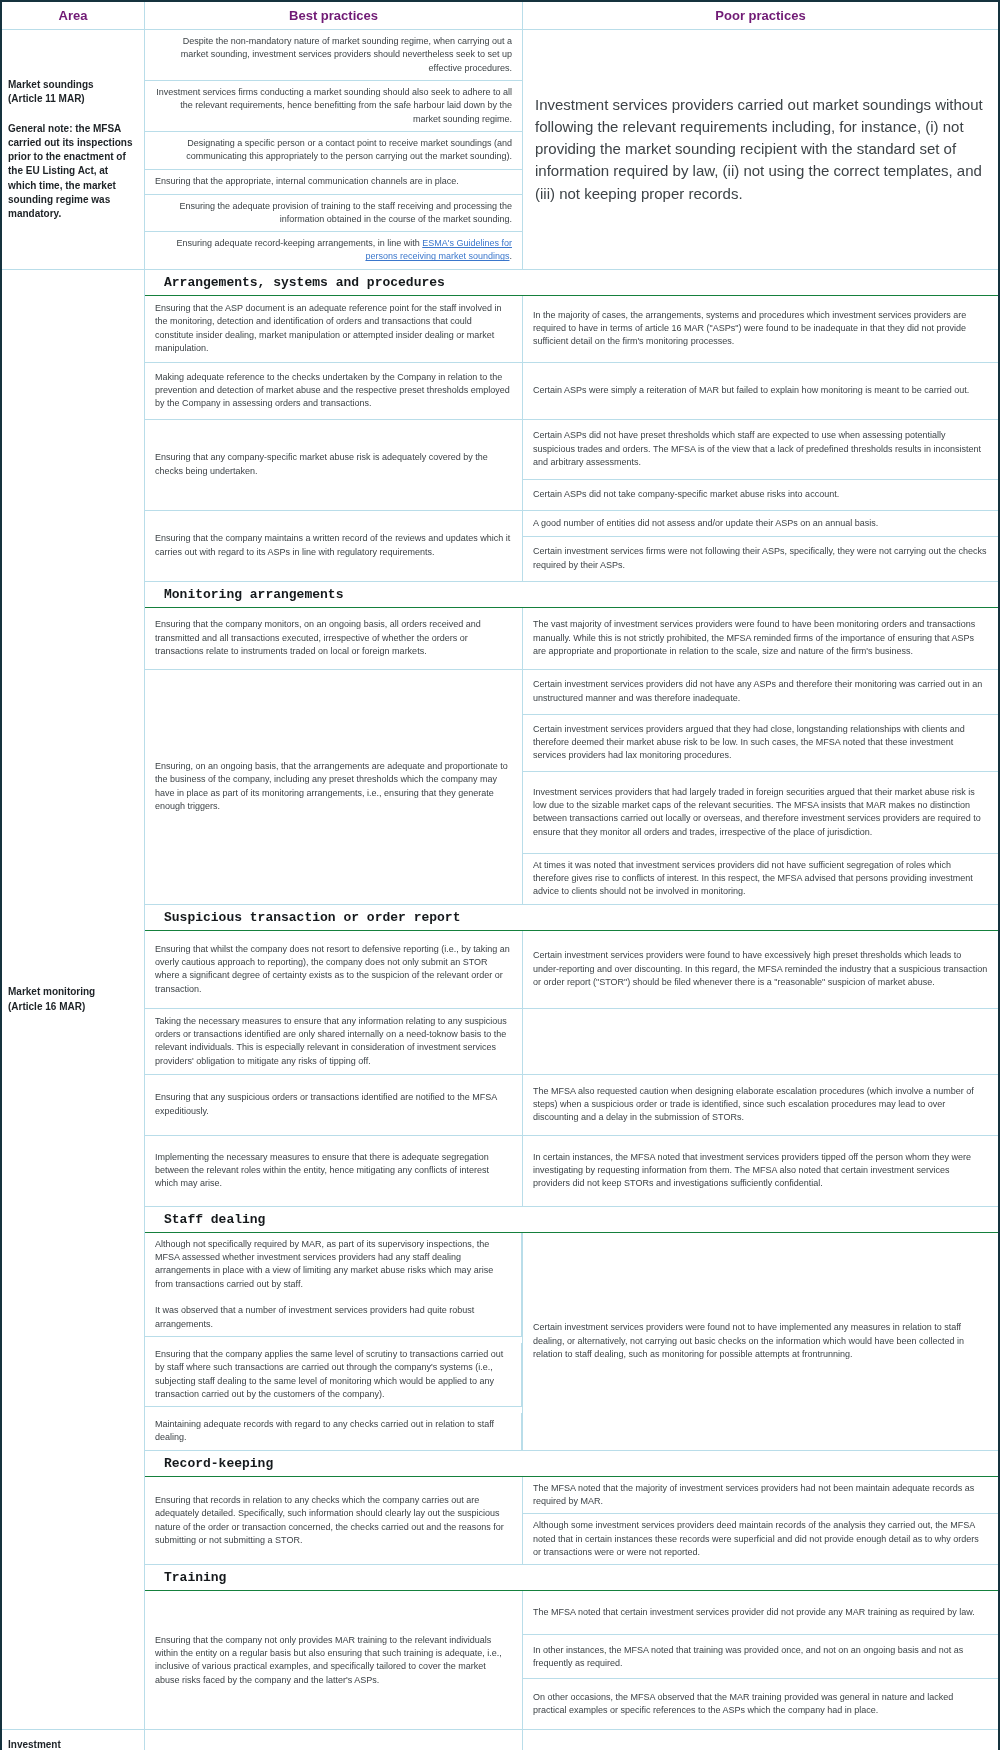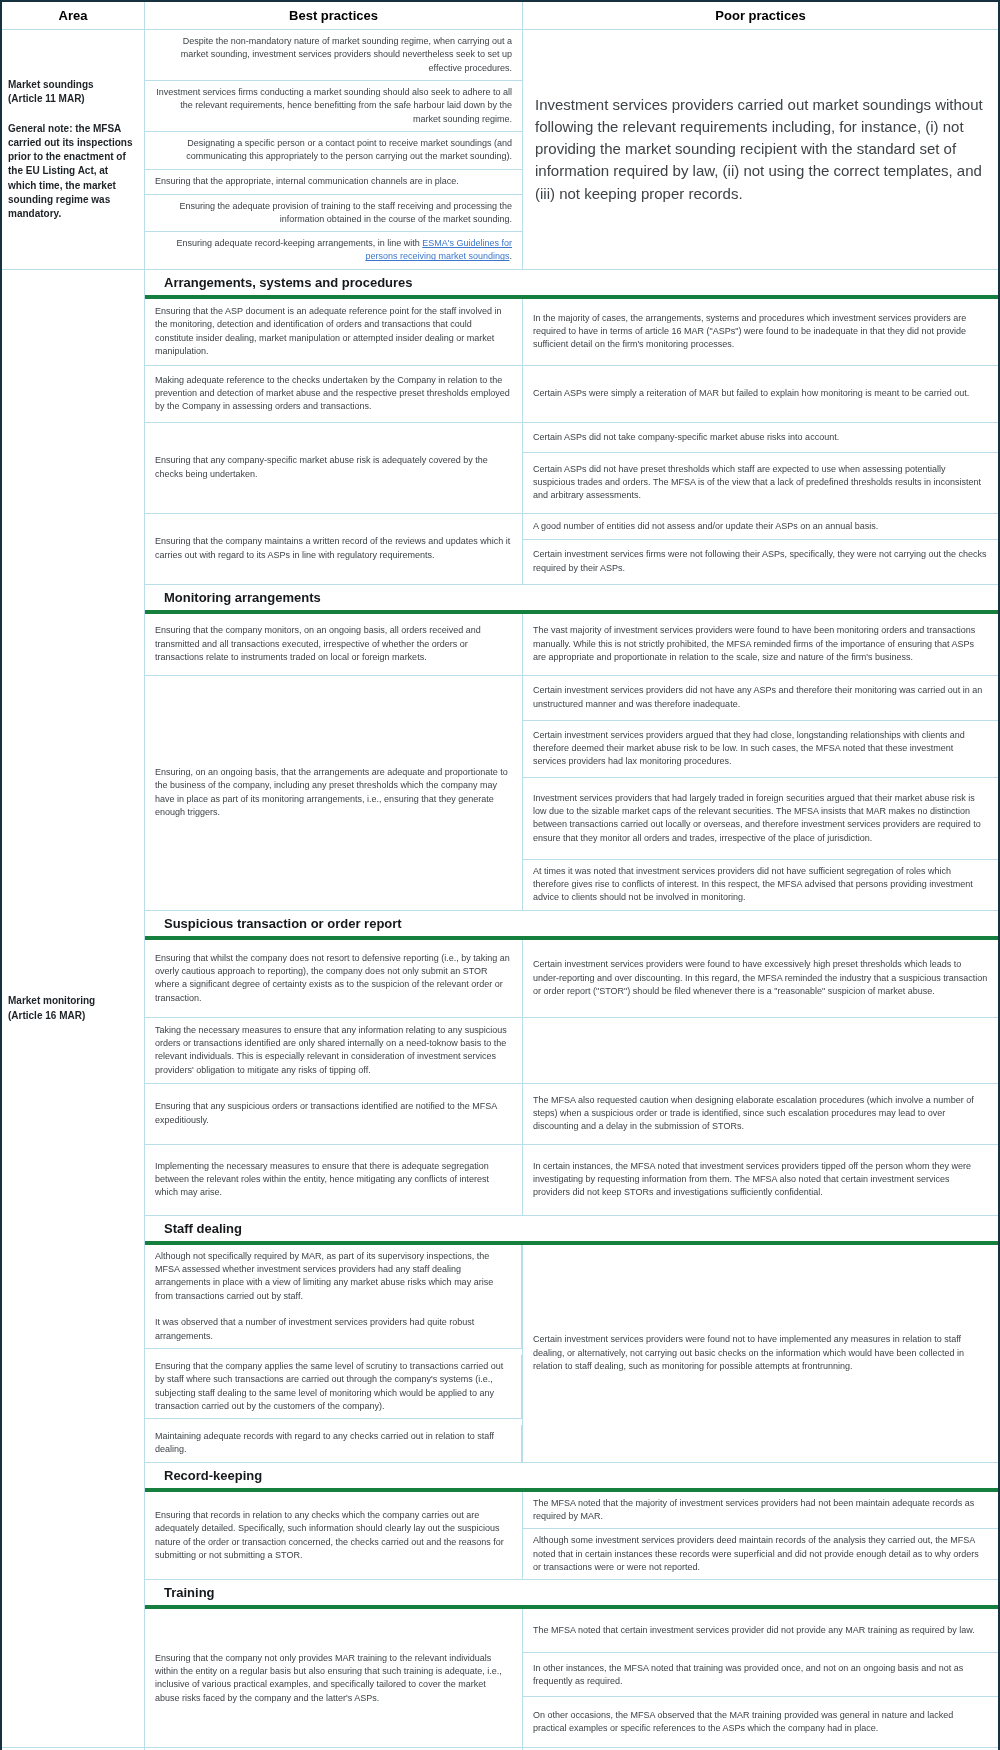--- a/index.html
+++ b/index.html
@@ -3,21 +3,21 @@
 <meta charset="utf-8">
 <style>
   html,body{margin:0;padding:0;background:#ffffff;}
   body{font-family:"Liberation Sans",sans-serif;color:#3d4347;}
   .table{
     width:1000px;box-sizing:border-box;border:2px solid #15323e;background:#fff;
   }
   .hdr-row{display:flex;border-bottom:1px solid #b9dde9;}
   .hdr-cell{
     display:flex;align-items:center;justify-content:center;
-    font-weight:bold;font-size:13px;color:#000000;box-sizing:border-box;
+    font-weight:bold;font-size:13px;color:#701a75;box-sizing:border-box;
     min-height:27px;padding:2px 4px;
   }
   .col-area{flex:0 0 143px;border-right:1px solid #b9dde9;}
   .col-best{flex:0 0 378px;border-right:1px solid #b9dde9;}
   .col-poor{flex:1 1 auto;}
   .body-row{display:flex;border-bottom:1px solid #b9dde9;}
   .body-row:last-child{border-bottom:none;}
   .area-cell{
     flex:0 0 143px;box-sizing:border-box;border-right:1px solid #b9dde9;
     display:flex;flex-direction:column;justify-content:center;
@@ -35,23 +35,23 @@
   .cell,.bcell,.pcell{
     box-sizing:border-box;display:flex;align-items:center;
     padding:5px 10px;font-size:9px;line-height:1.48;
   }
   .cell p,.bcell p,.pcell p{margin:0;white-space:pre-line;}
   .merged{flex:1 1 auto;box-sizing:border-box;display:flex;align-items:center;padding:5px 12px;font-size:15px;line-height:1.48;}
   .merged p{margin:0;}
   
   .mm-content{flex:1 1 auto;display:flex;flex-direction:column;min-width:0;}
   .section-hdr{
-    box-sizing:border-box;border-bottom:4px solid #15803d;
+    box-sizing:border-box;border-bottom:1px solid #15803d;
     font-weight:bold;font-size:13px;color:#15191c;
-    padding:5px 19px 5px 19px;display:flex;align-items:center;min-height:25px;
+    padding:5px 19px 5px 19px;display:flex;align-items:center;min-height:25px;font-family:Liberation Mono, monospace;
   }
   .pair{display:flex;border-bottom:1px solid #b9dde9;}
   .mm-content > .pair:last-child{border-bottom:none;}
   .pair .bcell{flex:0 0 378px;border-right:1px solid #b9dde9;}
   .pstack{flex:1 1 auto;display:flex;flex-direction:column;min-width:0;}
   .pstack > .pcell{border-bottom:1px solid #b9dde9;flex:1 1 auto;}
   .pstack > .pcell:last-child{border-bottom:none;}
   .bstack{flex:0 0 378px;box-sizing:border-box;border-right:1px solid #b9dde9;display:flex;flex-direction:column;gap:6px;}
   .bstack > .bcell{flex:0 0 auto;border-bottom:1px solid #b9dde9;}
   .bstack > .bcell:last-child{border-bottom:none;flex:1 1 auto;}
@@ -126,25 +126,25 @@
             <div class="pcell">
               <p>Certain ASPs were simply a reiteration of MAR but failed to explain how monitoring is meant to be carried out.</p>
             </div>
           </div>
       </div>
       <div class="pair" style="min-height:90px">
         <div class="bcell">
             <p>Ensuring that any company-specific market abuse risk is adequately covered by the checks being undertaken.</p>
           </div>
         <div class="pstack">
+          <div class="pcell" style="min-height:60px">
+              <p>Certain ASPs did not have preset thresholds which staff are expected to use when assessing potentially suspicious trades and orders. The MFSA is of the view that a lack of predefined thresholds results in inconsistent and arbitrary assessments.</p>
+            </div>
           <div class="pcell" style="min-height:30px">
               <p>Certain ASPs did not take company-specific market abuse risks into account.</p>
-            </div>
-          <div class="pcell" style="min-height:60px">
-              <p>Certain ASPs did not have preset thresholds which staff are expected to use when assessing potentially suspicious trades and orders. The MFSA is of the view that a lack of predefined thresholds results in inconsistent and arbitrary assessments.</p>
             </div>
         </div>
       </div>
       <div class="pair" style="min-height:70px">
         <div class="bcell">
             <p>Ensuring that the company maintains a written record of the reviews and updates which it carries out with regard to its ASPs in line with regulatory requirements.</p>
           </div>
         <div class="pstack">
           <div class="pcell" style="min-height:26px">
               <p>A good number of entities did not assess and/or update their ASPs on an annual basis.</p>

